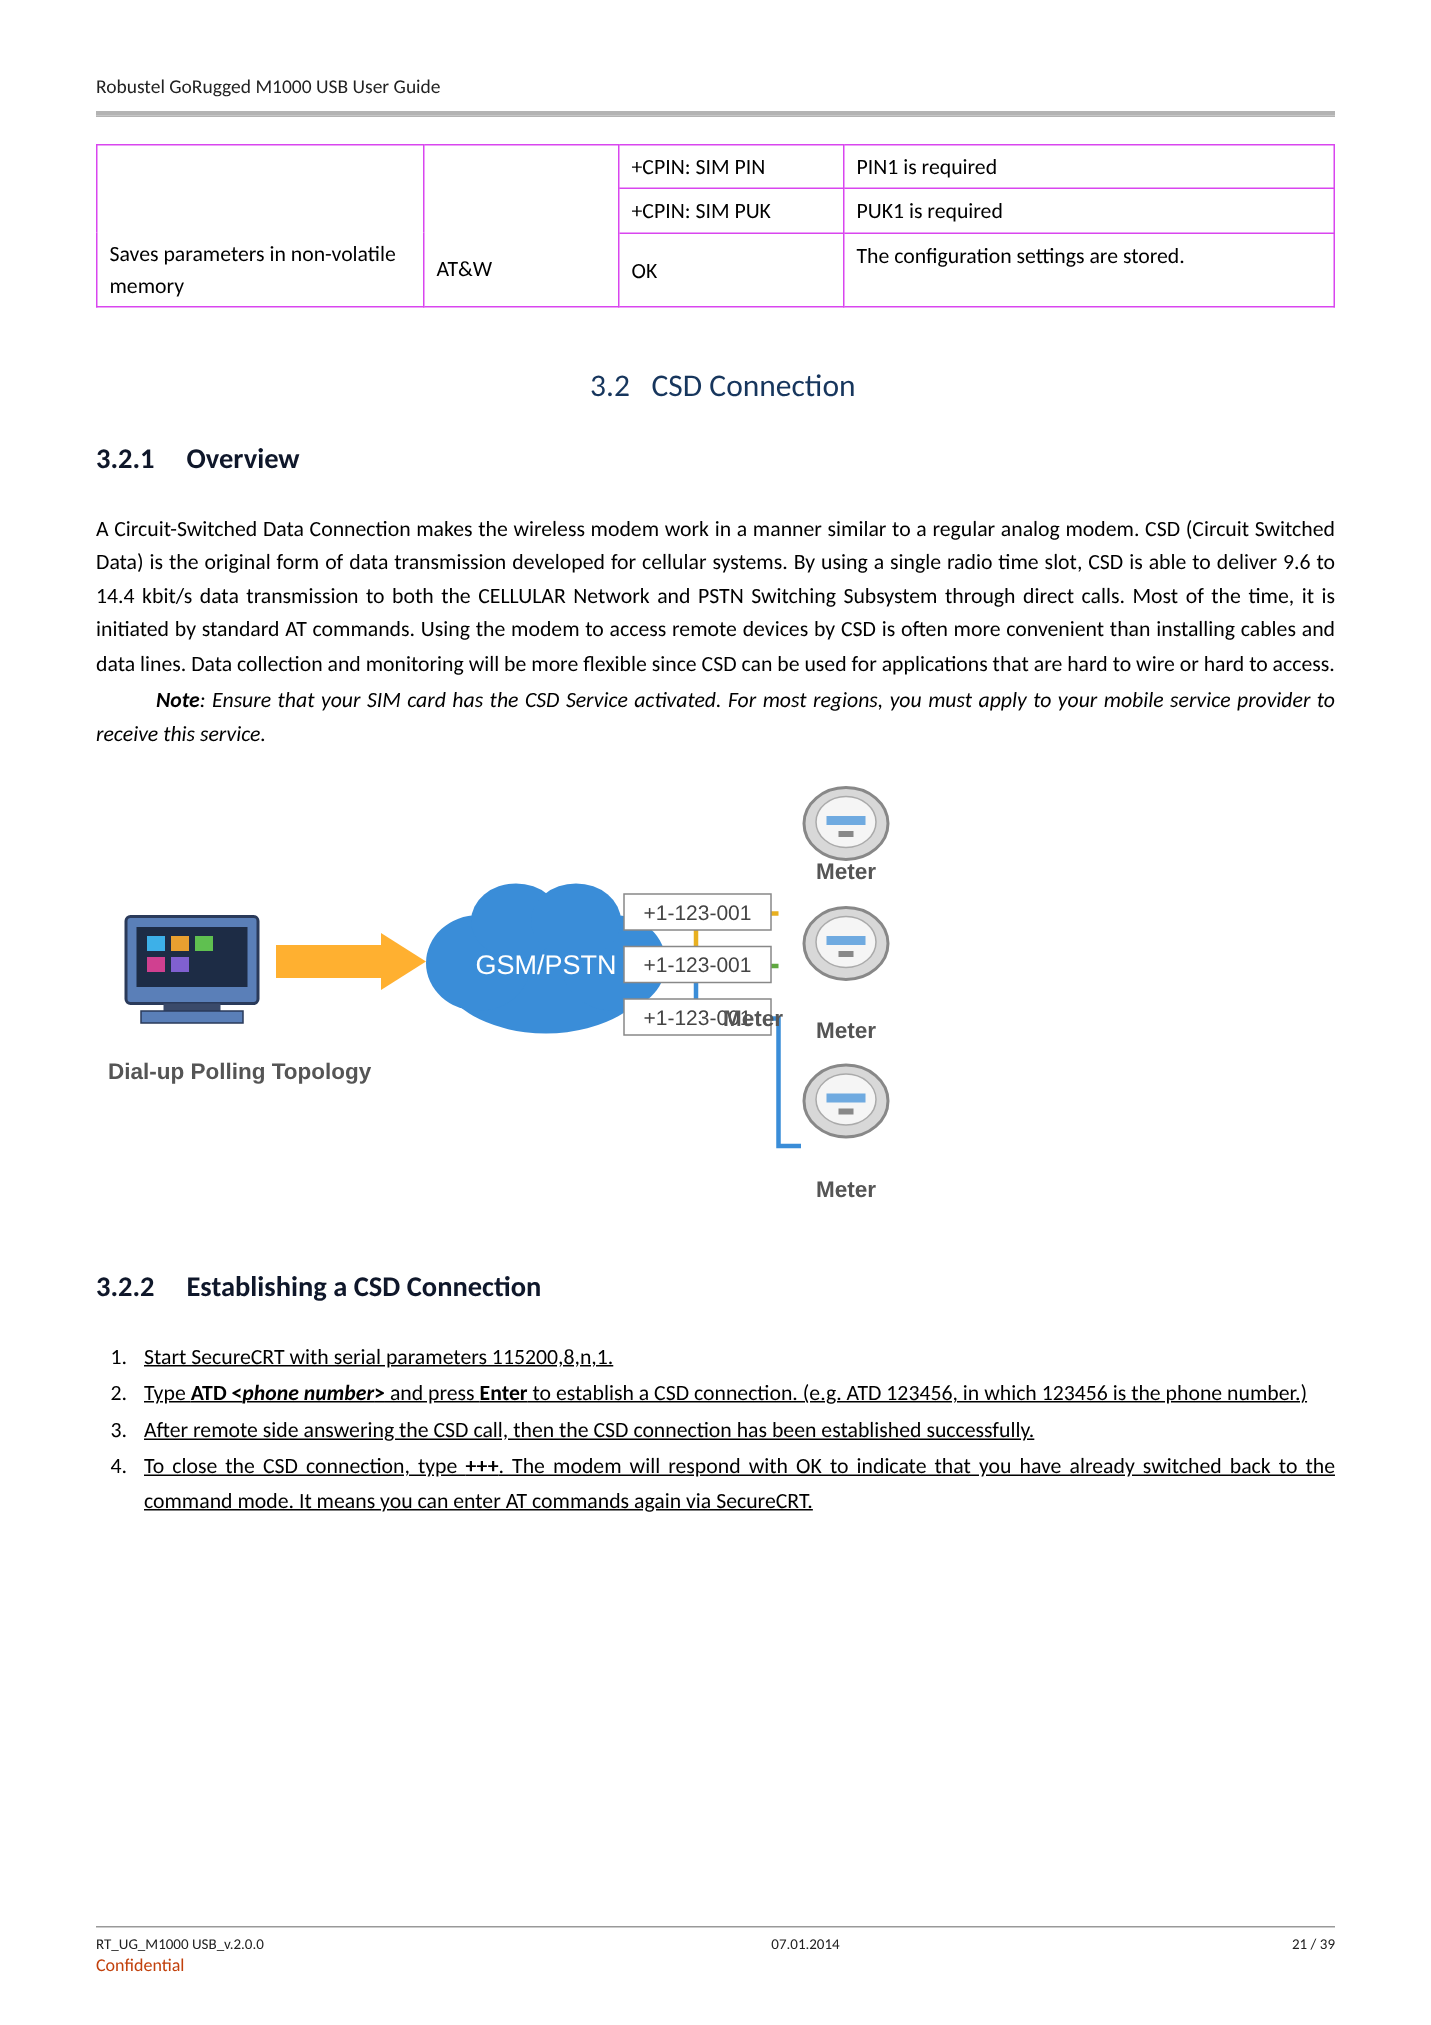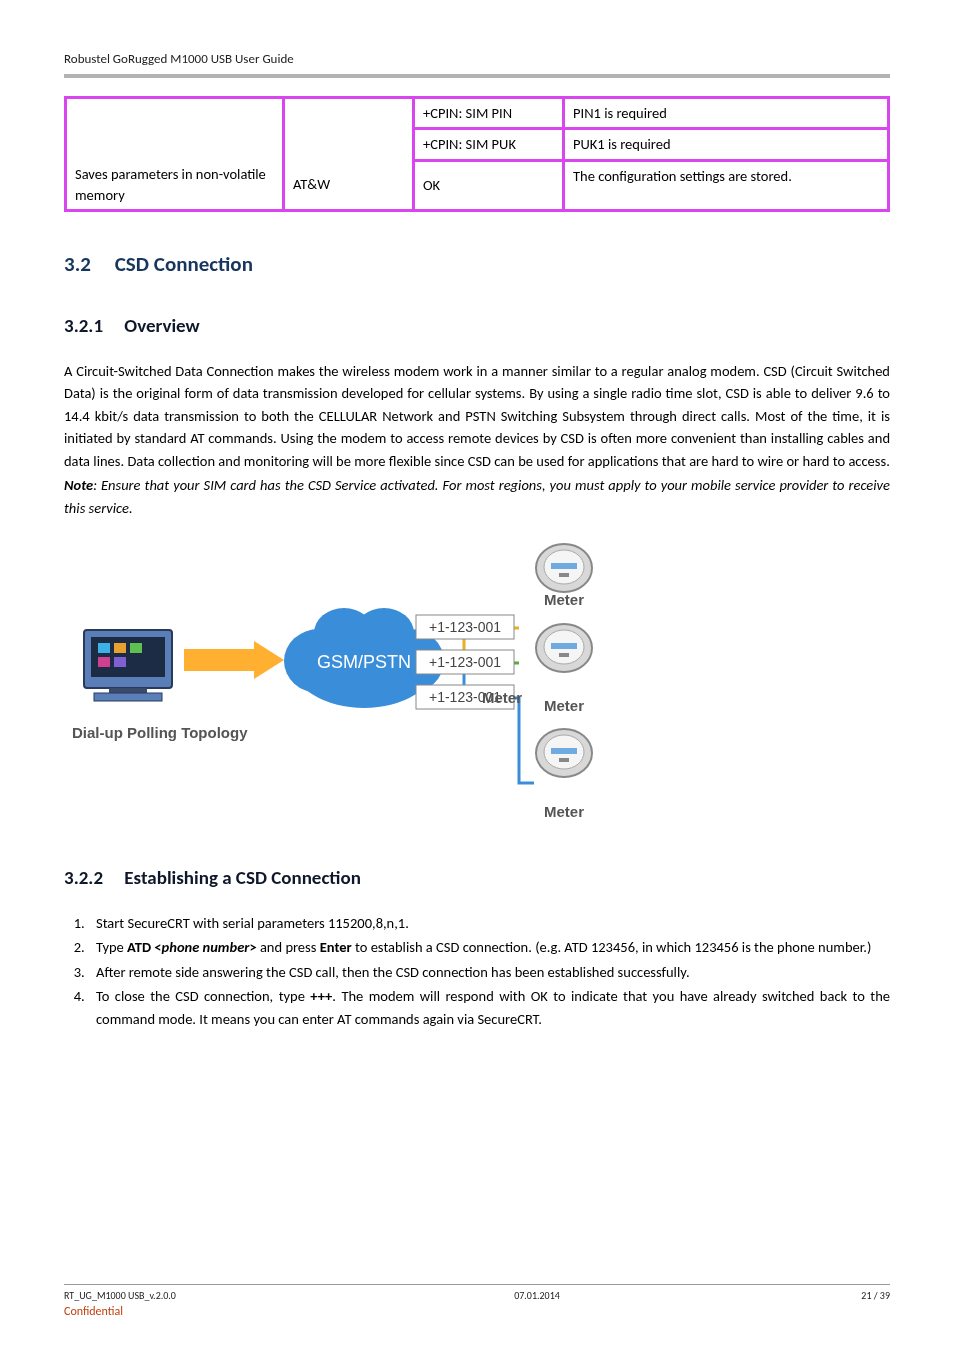--- a/index.html
+++ b/index.html
@@ -23,64 +23,66 @@
     border-bottom: 1px solid #b3b3b3;
     height: 4px;
     margin-bottom: 18px;
   }
   table.at-table {
     width: 100%;
     border-collapse: collapse;
     font-size: 14.5px;
   }
   table.at-table td {
-    border: 3px solid #d946ef;
+    border: 1px solid #d946ef;
     padding: 4px 8px;
     vertical-align: top;
   }
   .col1 { width: 218px; }
   .col2 { width: 130px; }
   .col3 { width: 150px; }
   h2 {
     font-size: 21px;
-    font-weight: bold;
+    font-weight: normal;
     color: #17365D;
     margin-top: 38px;
-    margin-bottom: 34px;
+    margin-bottom: 22px;
+    text-align: center;
   }
   h2 .num { display: inline-block; min-width: 46px; }
   h3 {
     font-size: 19px;
     font-weight: bold;
     color: #0f172a;
     margin-top: 10px;
     margin-bottom: 20px;
   }
   h3 .num { display: inline-block; min-width: 56px; }
   p.body {
     text-align: justify;
     line-height: 1.55;
     margin-bottom: 2px;
   }
   p.note {
     text-align: justify;
     line-height: 1.55;
     font-style: italic;
   }
-  p.note b { font-style: italic; }
+  p.note b { font-style: italic; margin-left: 40px; }
   .diagram {
     margin: 14px 0 20px 0;
     width: 560px;
     height: 312px;
     position: relative;
   }
   ol.steps {
     list-style: decimal;
     margin-left: 24px;
     margin-top: 6px;
+    text-decoration: underline;
   }
   ol.steps li {
     padding-left: 8px;
     margin-bottom: 2px;
     text-align: justify;
     line-height: 1.55;
   }
   .footer {
     position: absolute;
     left: 64px;

